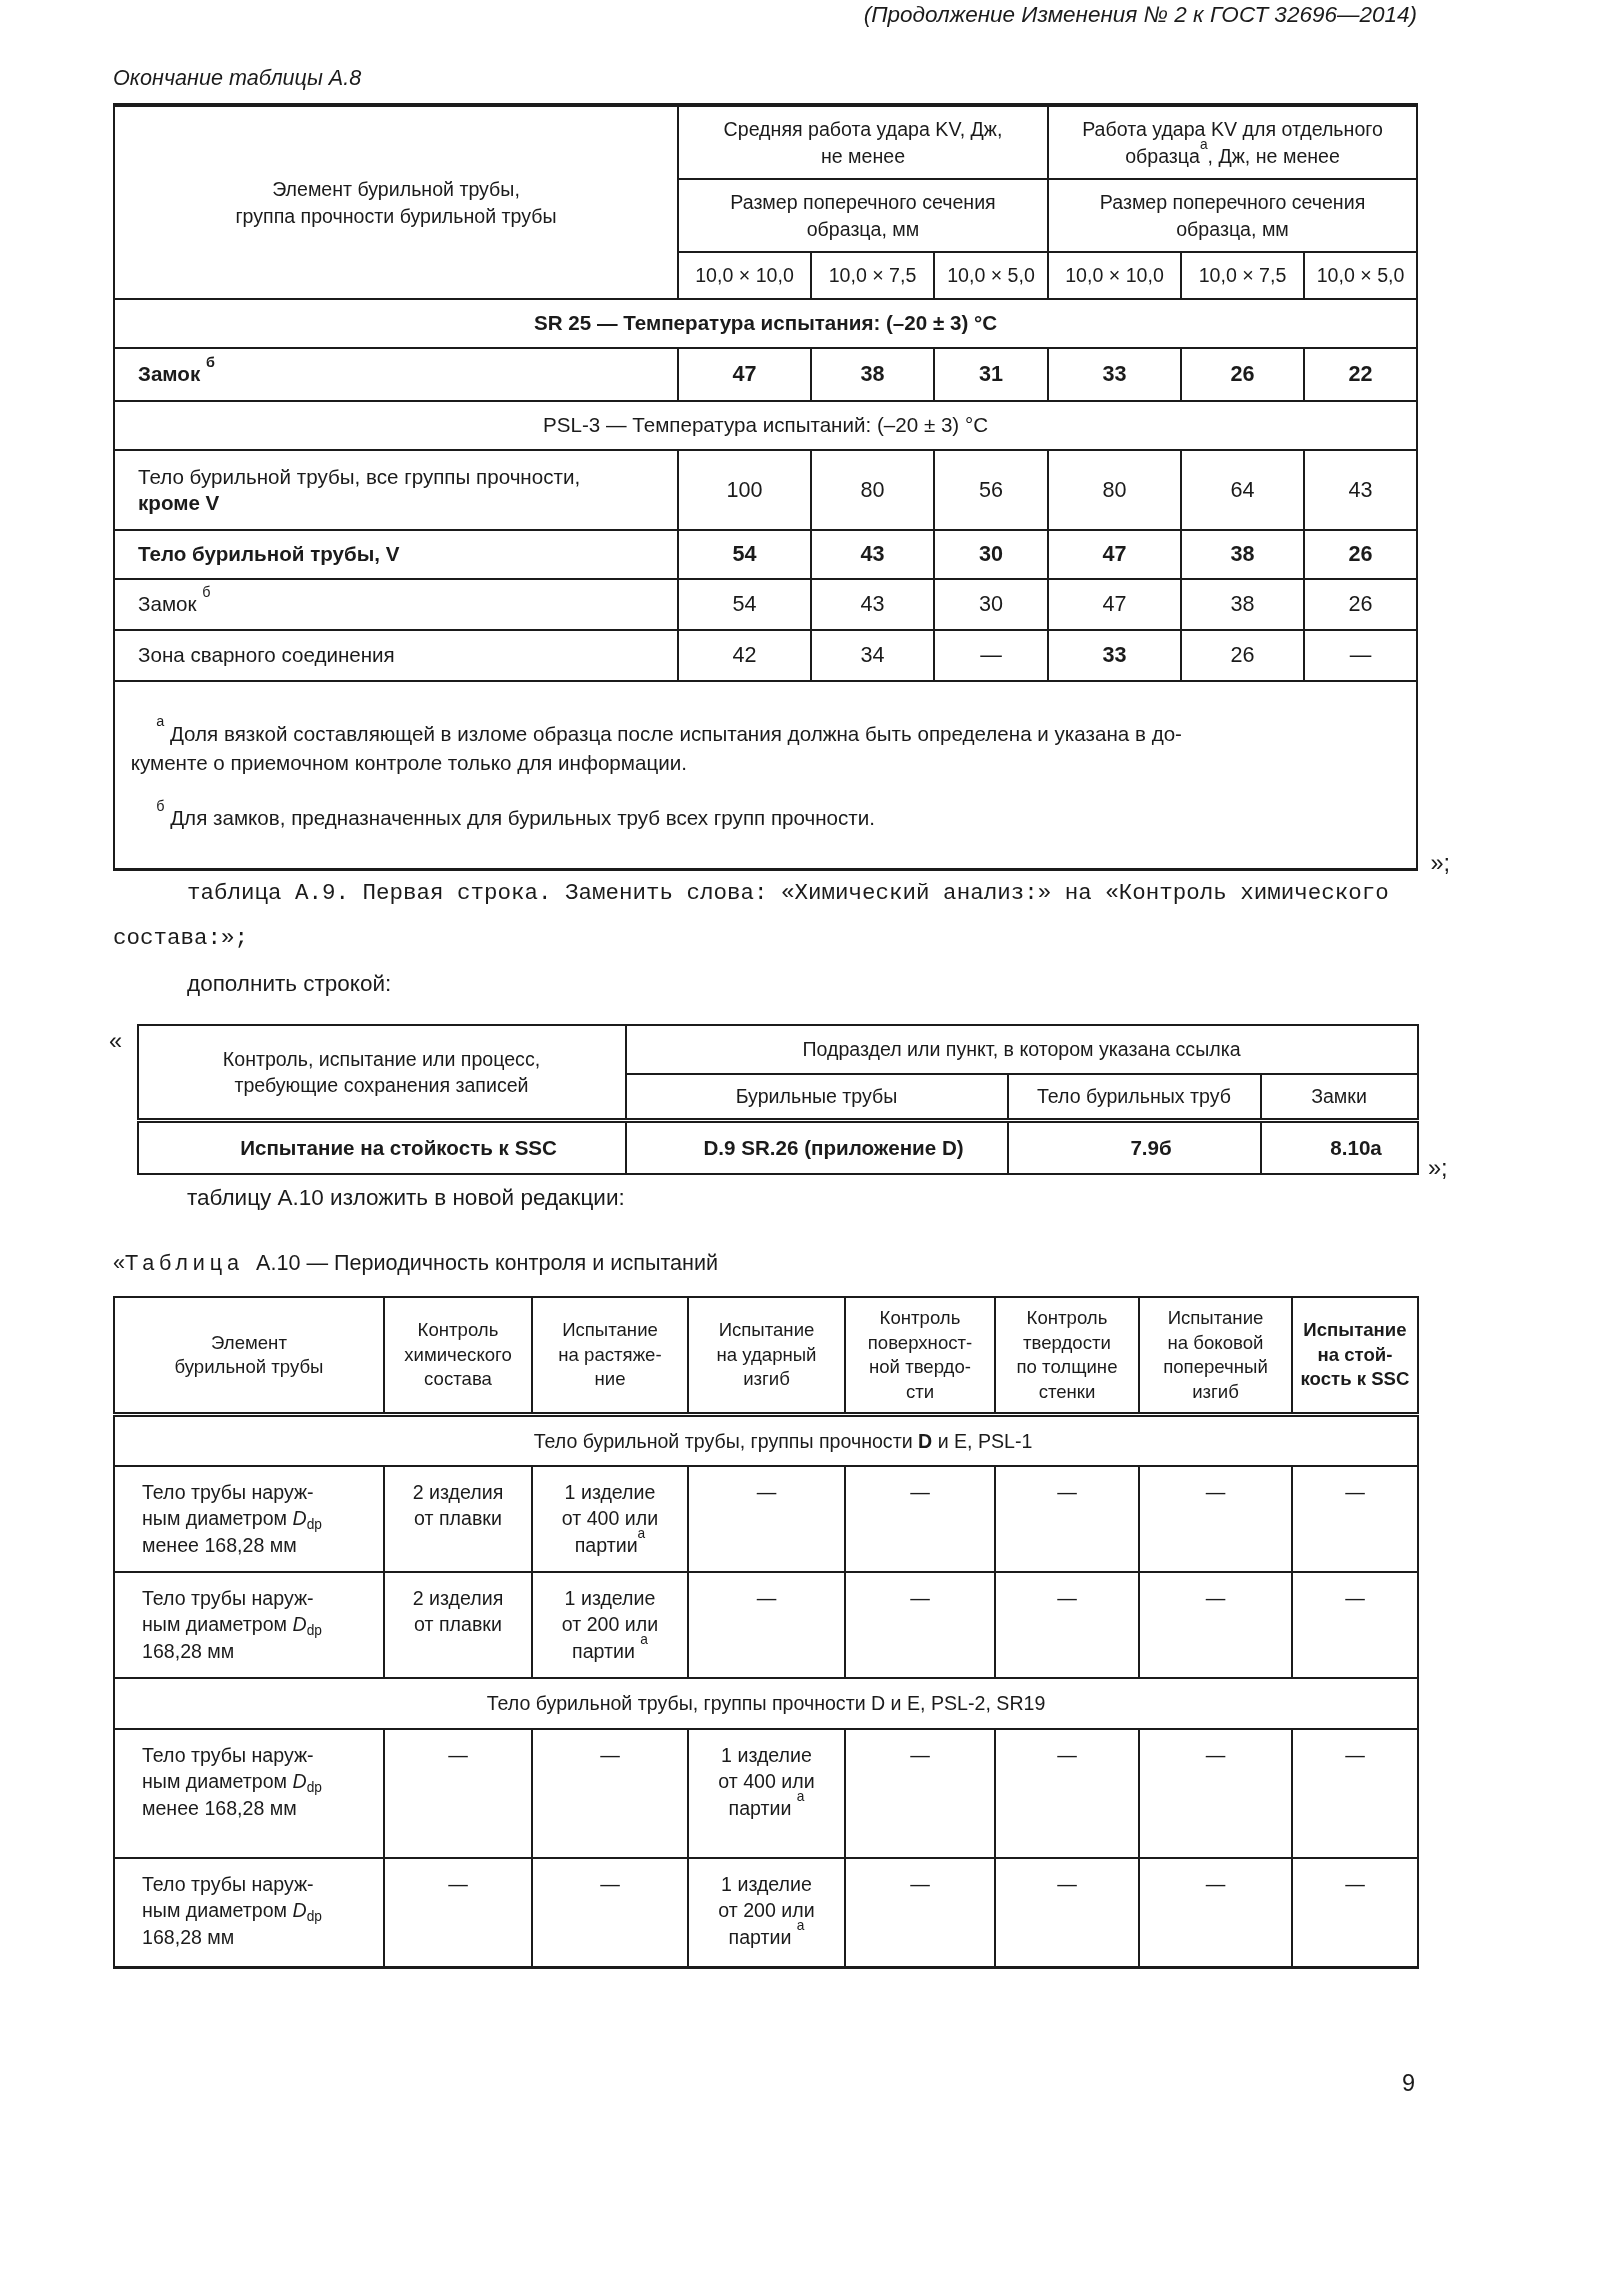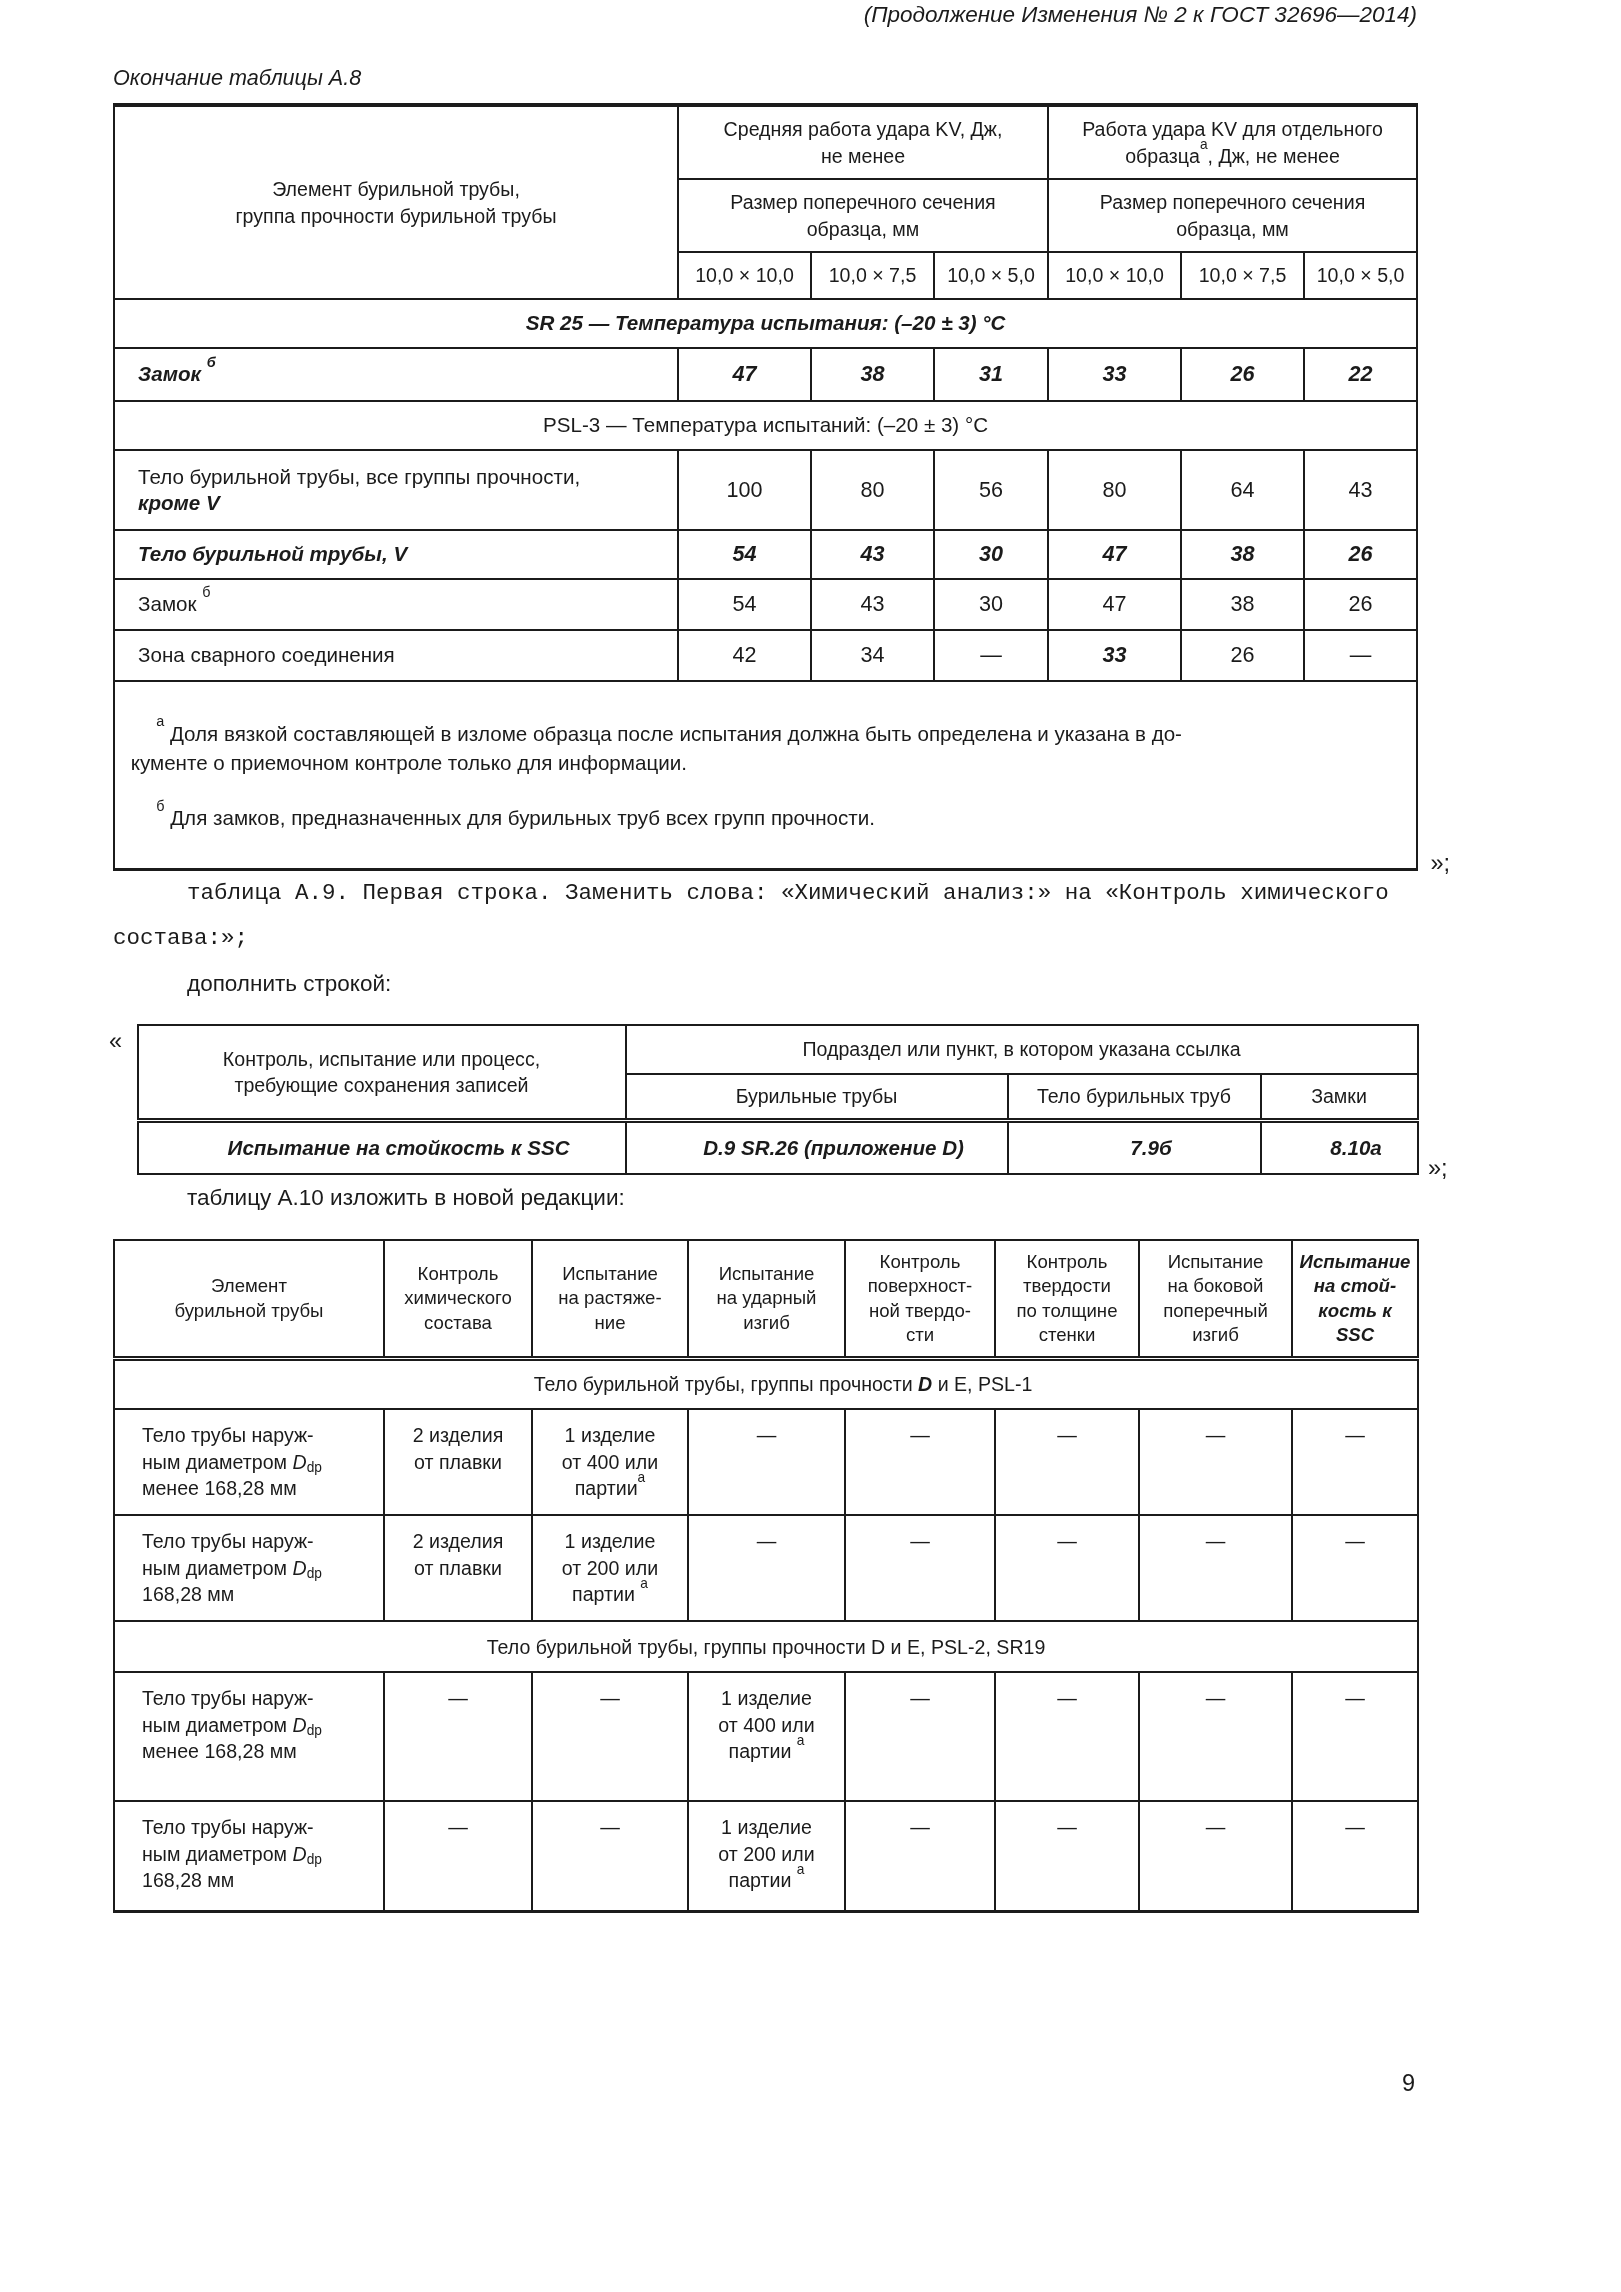--- a/index.html
+++ b/index.html
@@ -26,21 +26,21 @@
   .lsp{letter-spacing:4.9px;}
 
   table.tbl{border-collapse:collapse;table-layout:fixed;width:100%;
             border:2.9px solid #1b1b1b;font-size:20.6px;line-height:26.5px;}
   table.a8{border-top-width:4.9px;border-bottom-width:3.9px;}
   table.a10{border-bottom-width:3.9px;}
   .tbl td{border:2px solid #1b1b1b;text-align:center;vertical-align:middle;
           padding:3.9px 5.9px;white-space:pre-line;overflow:hidden;}
   .tbl td.hc{font-size:19.6px;line-height:26.5px;}
   .tbl td.left{text-align:left;padding-left:23px;}
-  .bi{font-weight:bold;font-style:italic;border-radius:8px;}
+  .bi{font-weight:bold;border-radius:8px;}
   .tbl td.val{font-size:21.6px;}
   .tbl tr.dbl td{border-top:5.9px double #1b1b1b;padding-left:40px;}
 
   .a10 td{font-size:19.6px;line-height:26.5px;}
   .a10 td.hc{font-size:18.6px;line-height:24.5px;}
   .a10 td.cell{vertical-align:top;padding-top:11.8px;}
   .a10 td.left{padding-left:27px;padding-right:7.8px;}
 
   td.fncell{text-align:left;padding:9.8px 17.6px 9.8px 15.7px;}
   p.fn{margin:0;font-size:20.6px;line-height:29px;text-indent:25.5px;white-space:pre-line;}
@@ -191,20 +191,21 @@
         <td class="bi">7.9б</td>
         <td class="bi">8.10а</td>
       </tr>
     </tbody>
         </table>
     <span class="mark mark-close-a9">»;</span>
   </div>
 
   <p class="body ind p3">таблицу А.10 изложить в новой редакции:</p>
 
+  <div class="cap-a10"><span>«</span><span class="lsp">Таблица</span>&nbsp;&nbsp;<span>А.10 — Периодичность контроля и испытаний</span></div>
 
   <div class="a10wrap">
     <table class="tbl a10">
       <colgroup>
         <col style="width:270px">
             <col style="width:148px">
             <col style="width:156px">
             <col style="width:157px">
         <col style="width:150px">
             <col style="width:144px">

